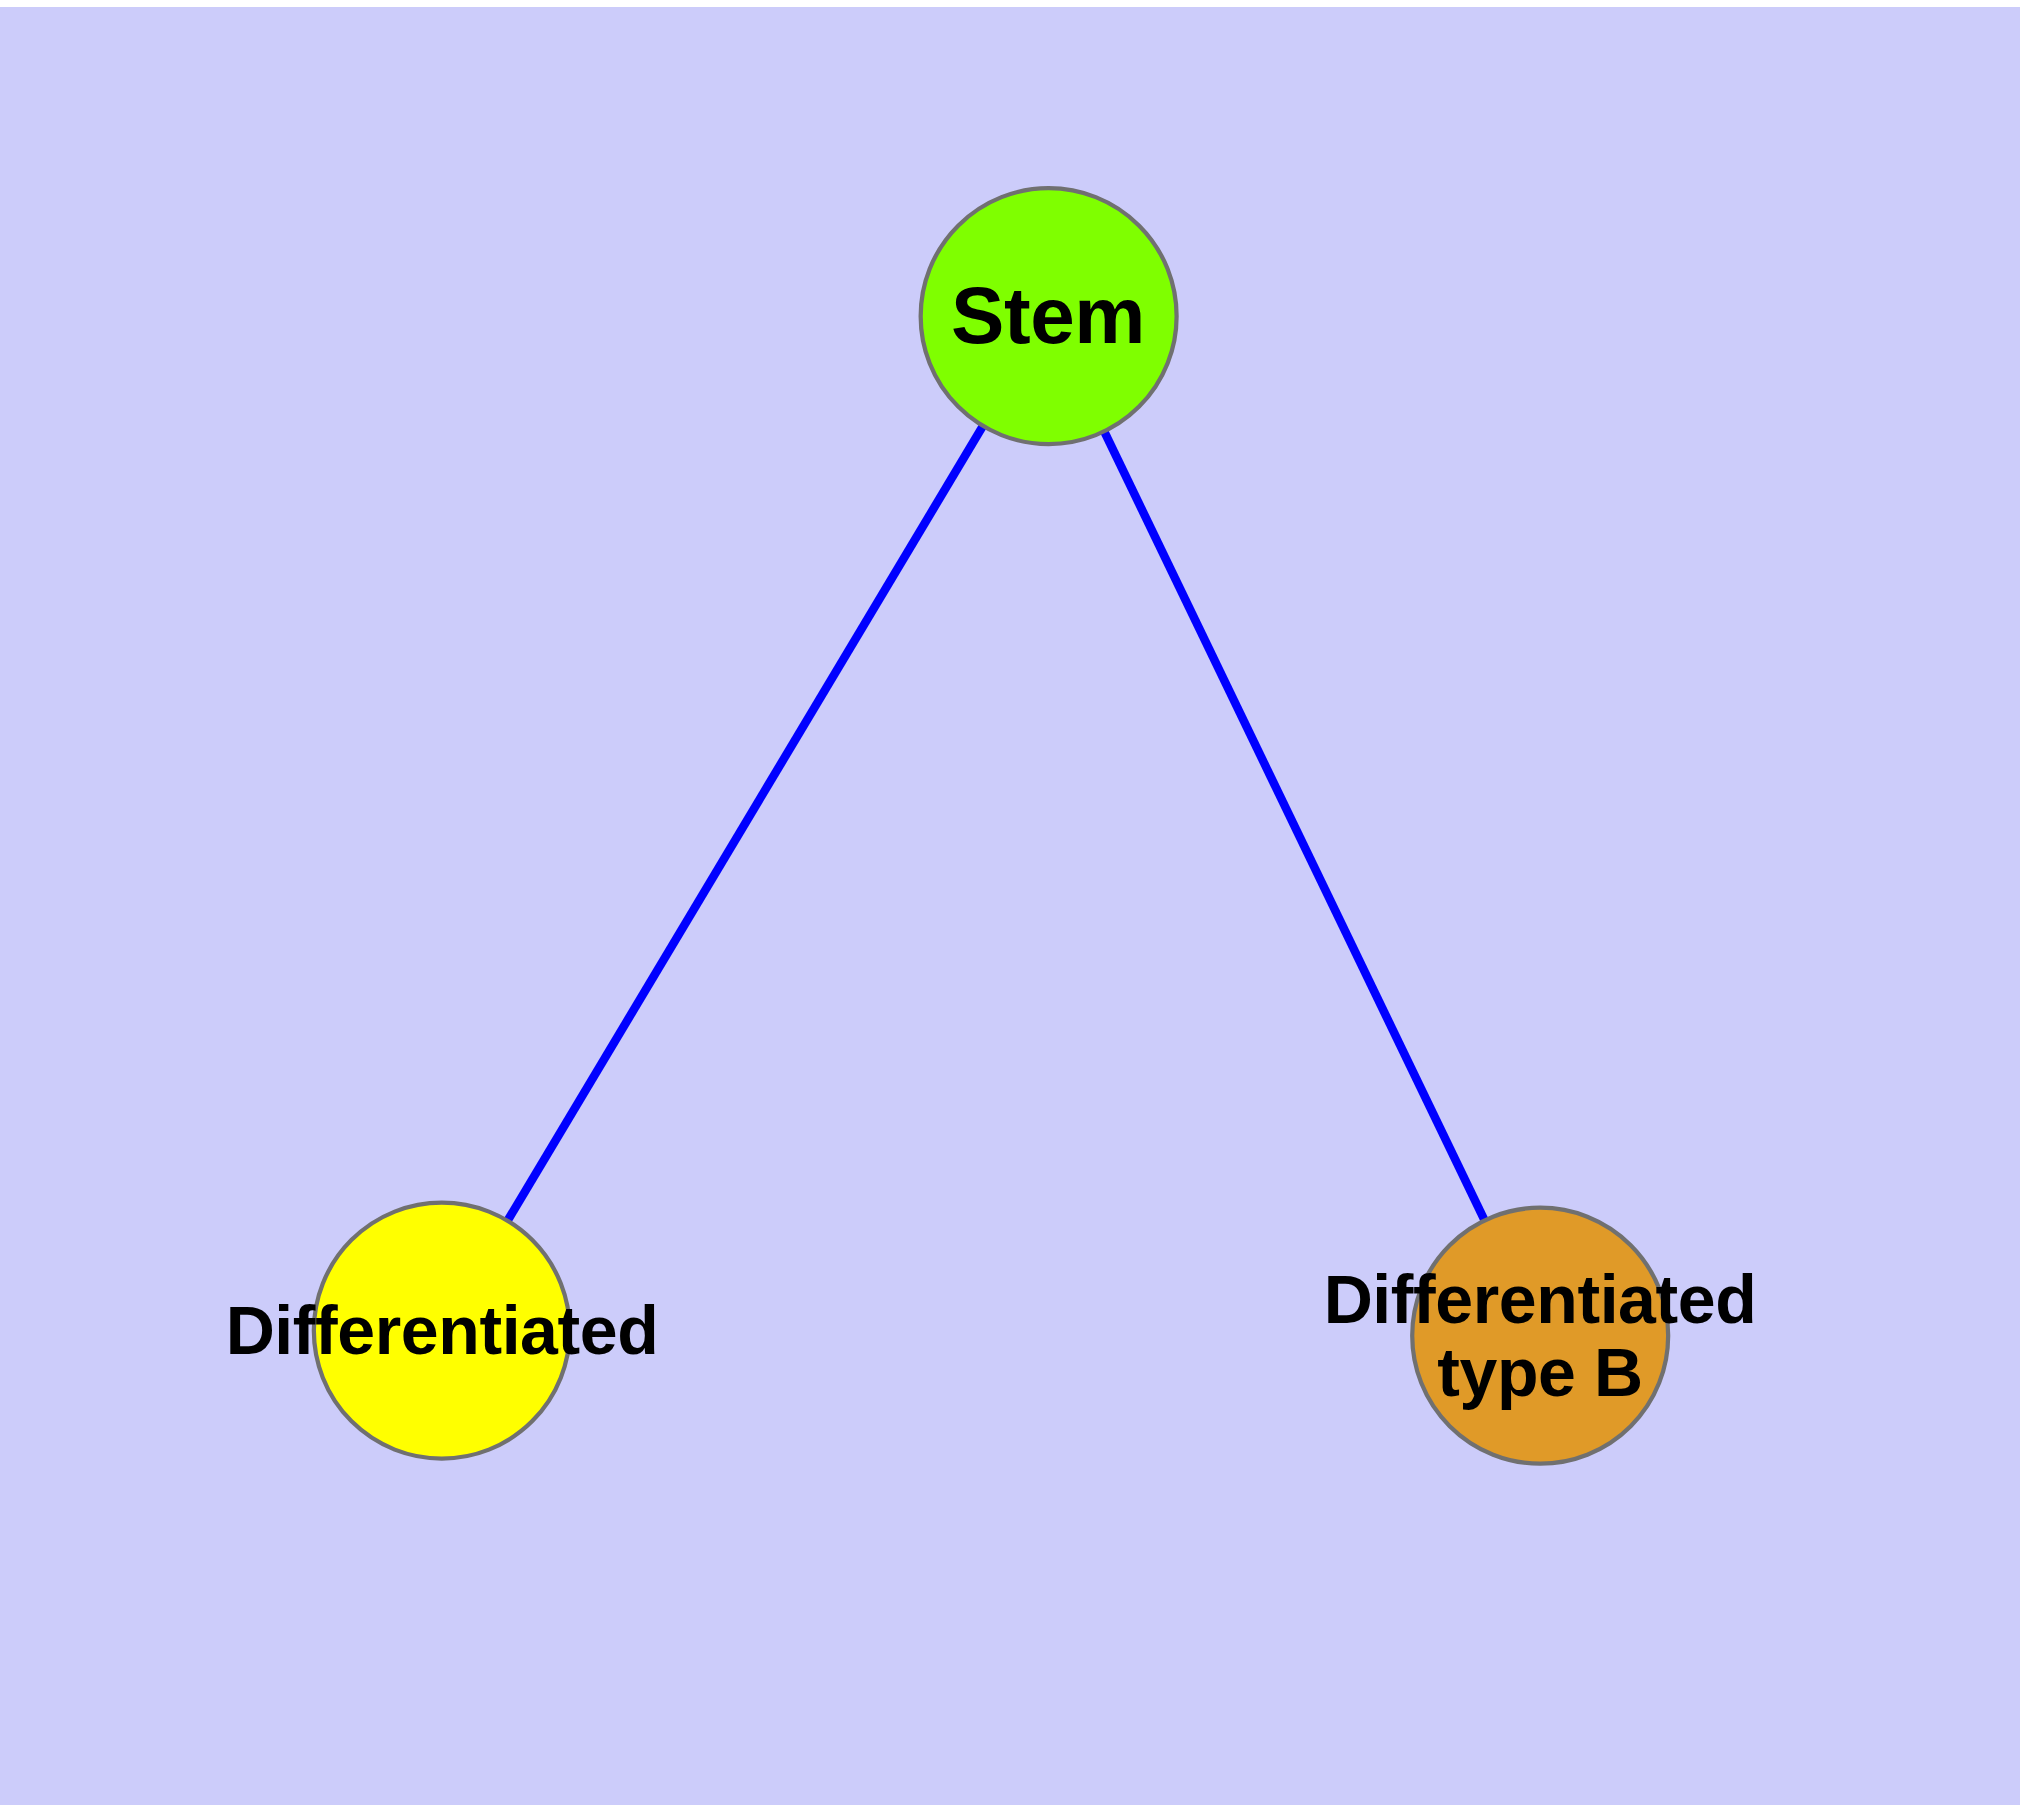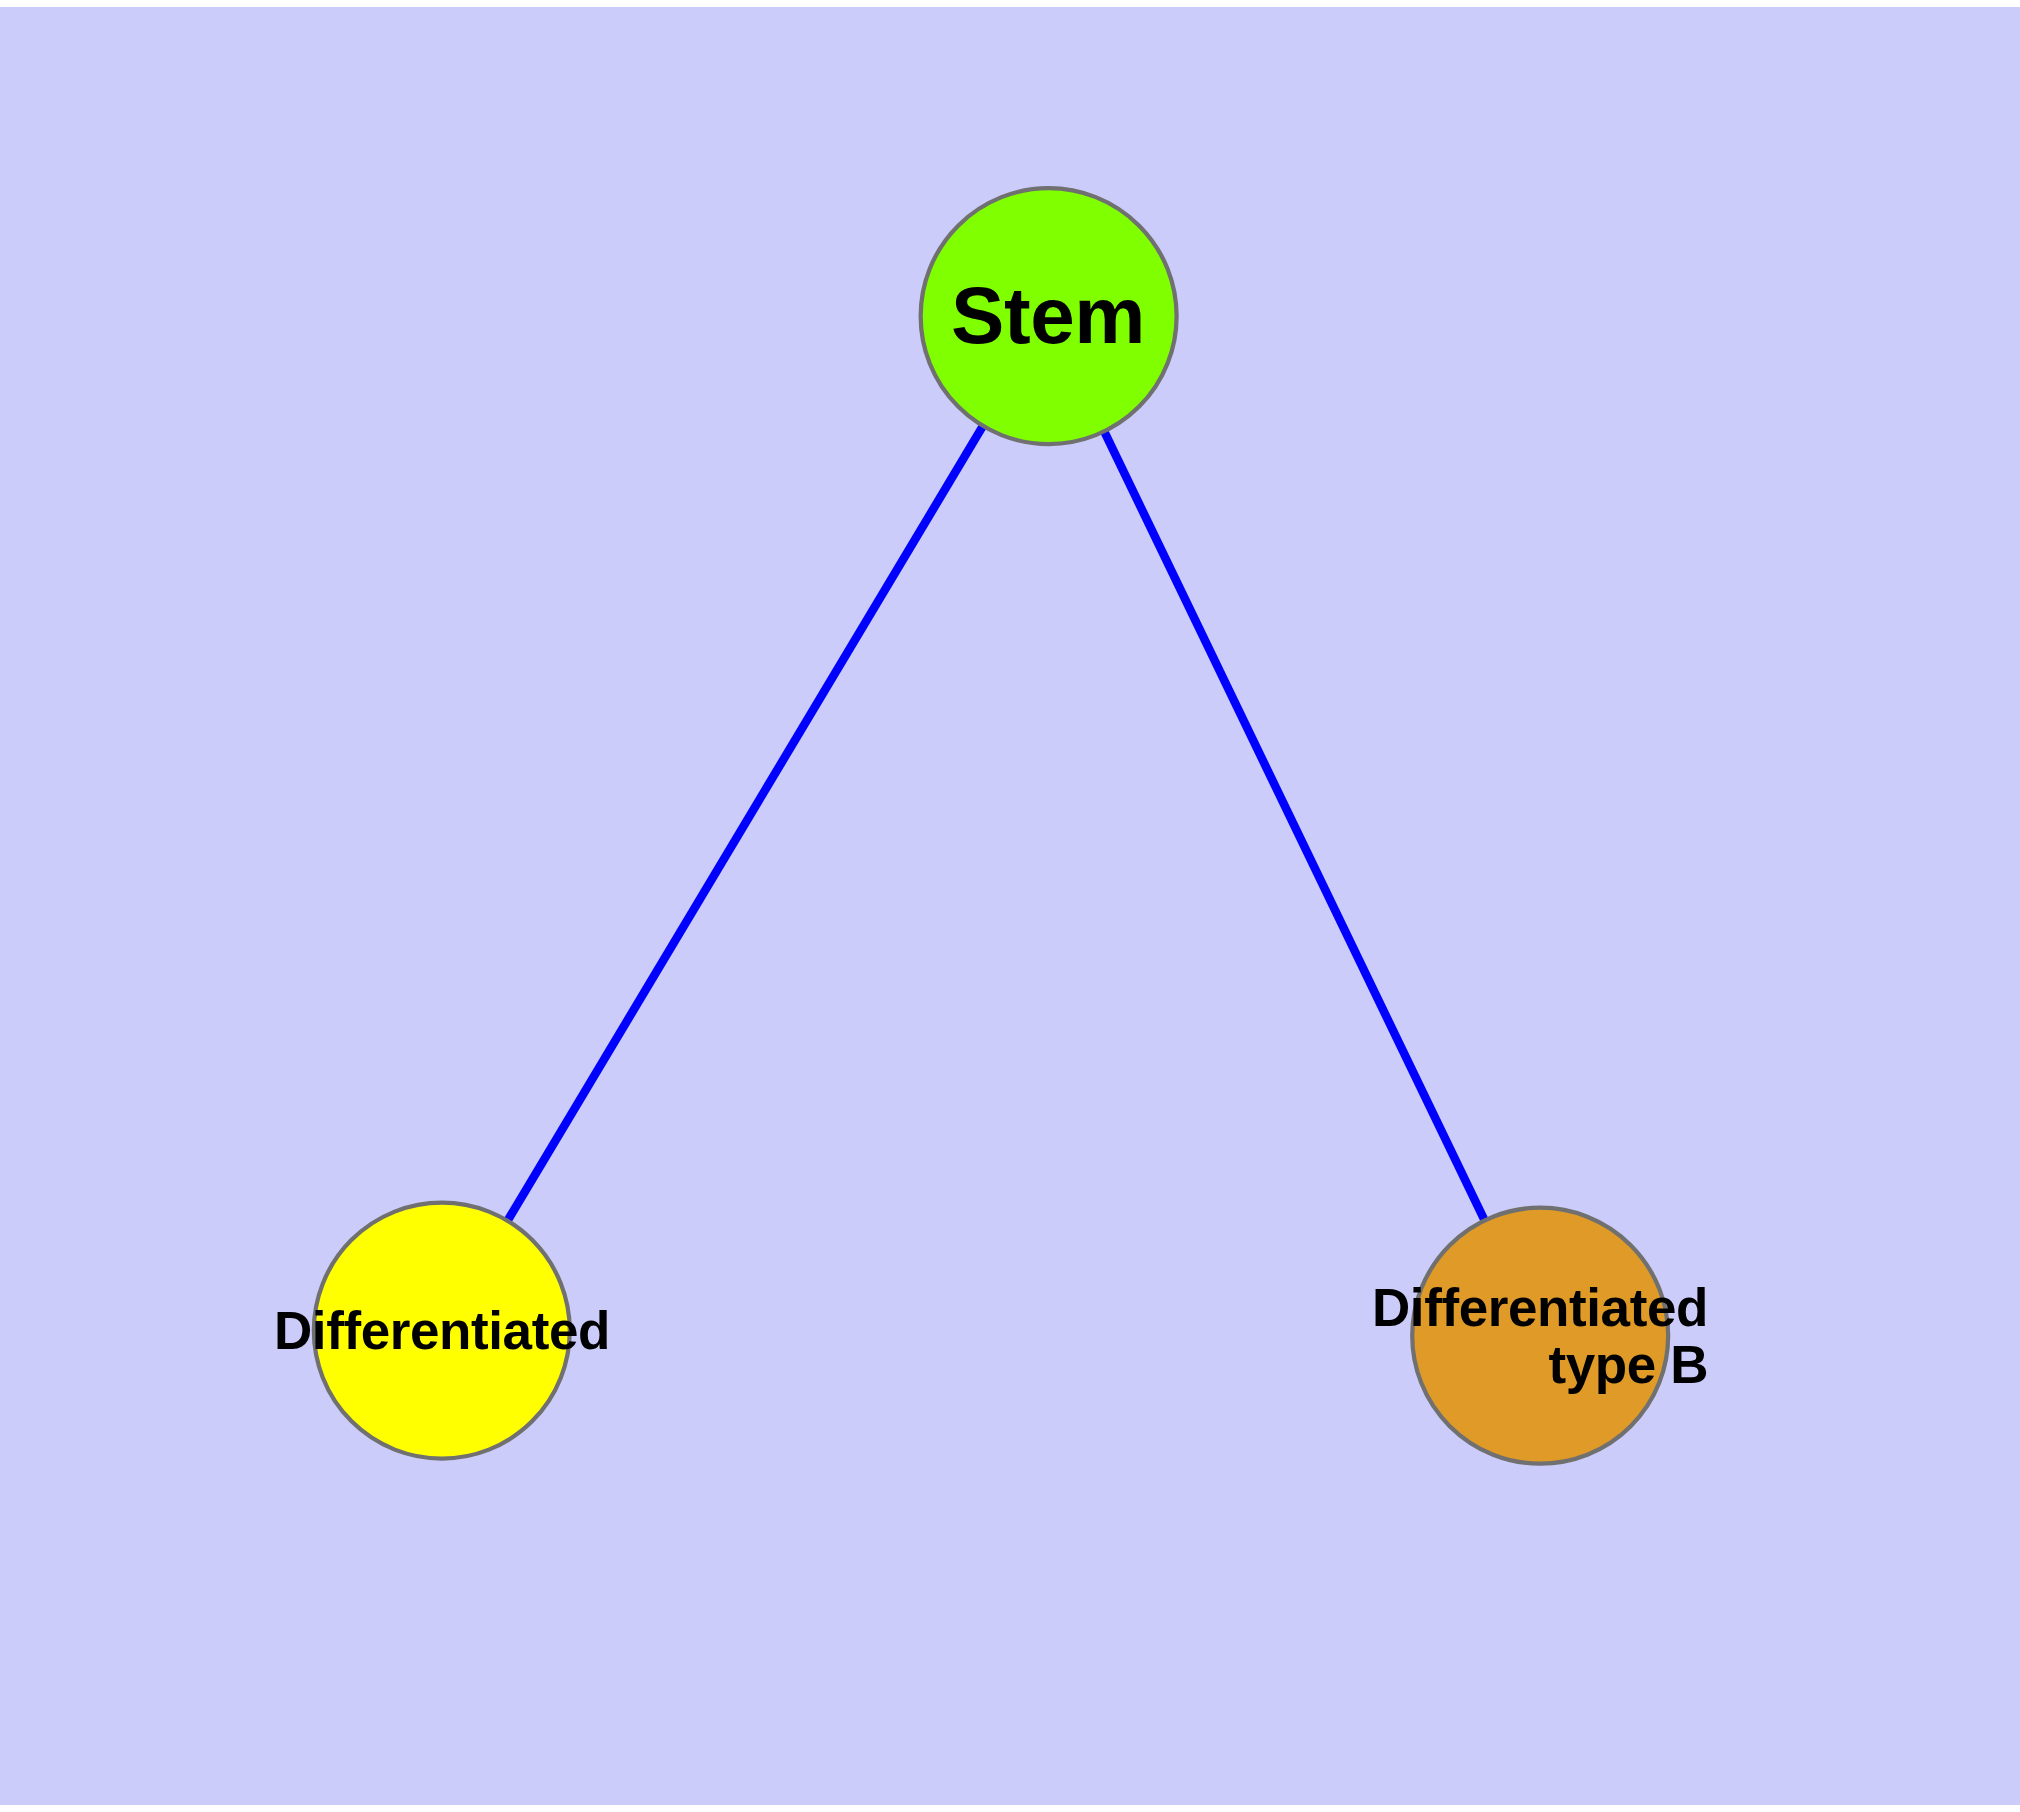--- a/index.html
+++ b/index.html
@@ -30,32 +30,32 @@
     top: 0;
     width: 2021px;
     height: 1812px;
     display: block;
   }
   .node-label {
     position: absolute;
     color: #000000;
     font-family: "Liberation Sans", sans-serif;
     font-weight: bold;
-    text-align: right;
+    text-align: center;
     white-space: pre;
     line-height: 1.08;
     letter-spacing: -0.4px;
     pointer-events: none;
     transform: translate(-50%, -50%);
   }
   .node-label.single {
     font-size: 80px;
   }
   .node-label.double {
-    font-size: 53px;
+    font-size: 68px;
   }
 </style>
 </head>
 <body>
 
 <div id="canvas">
 
   <div id="plot-area" style="background: rgb(204, 204, 250);"></div>
 
   <svg id="graph-svg" viewBox="0 0 2384 2138" xmlns="http://www.w3.org/2000/svg">

